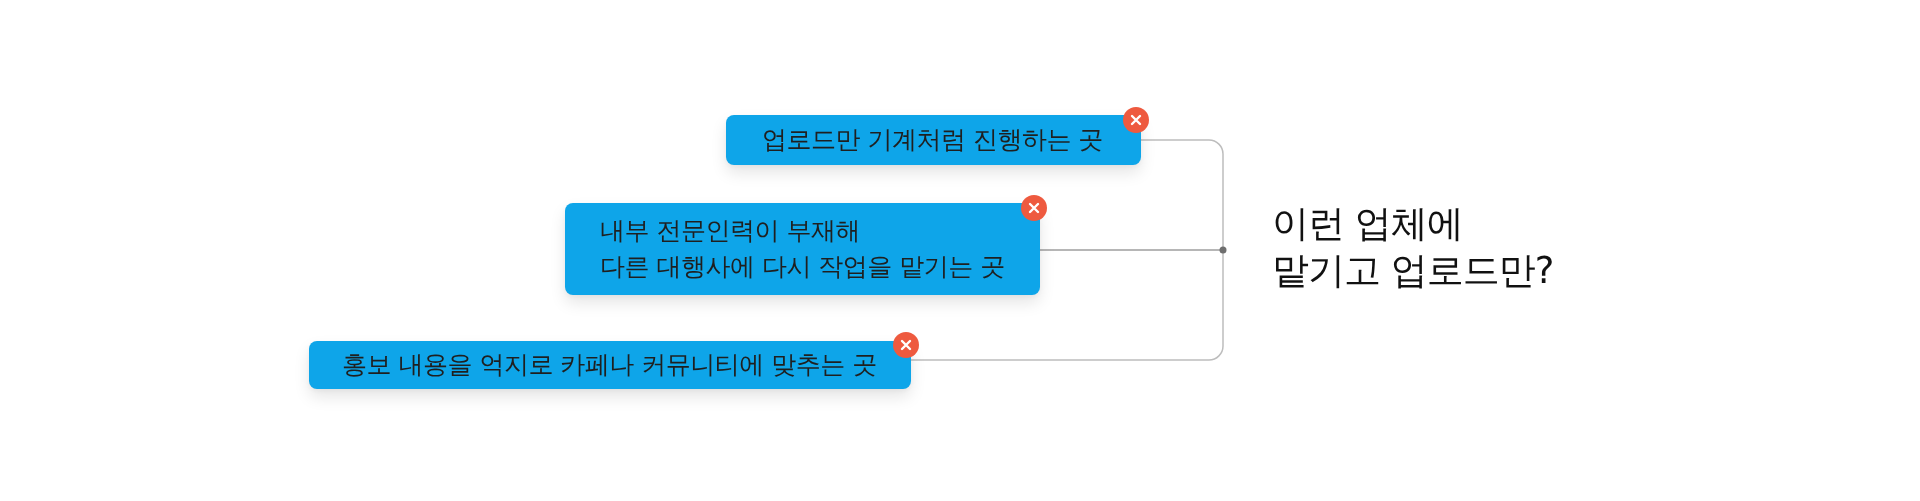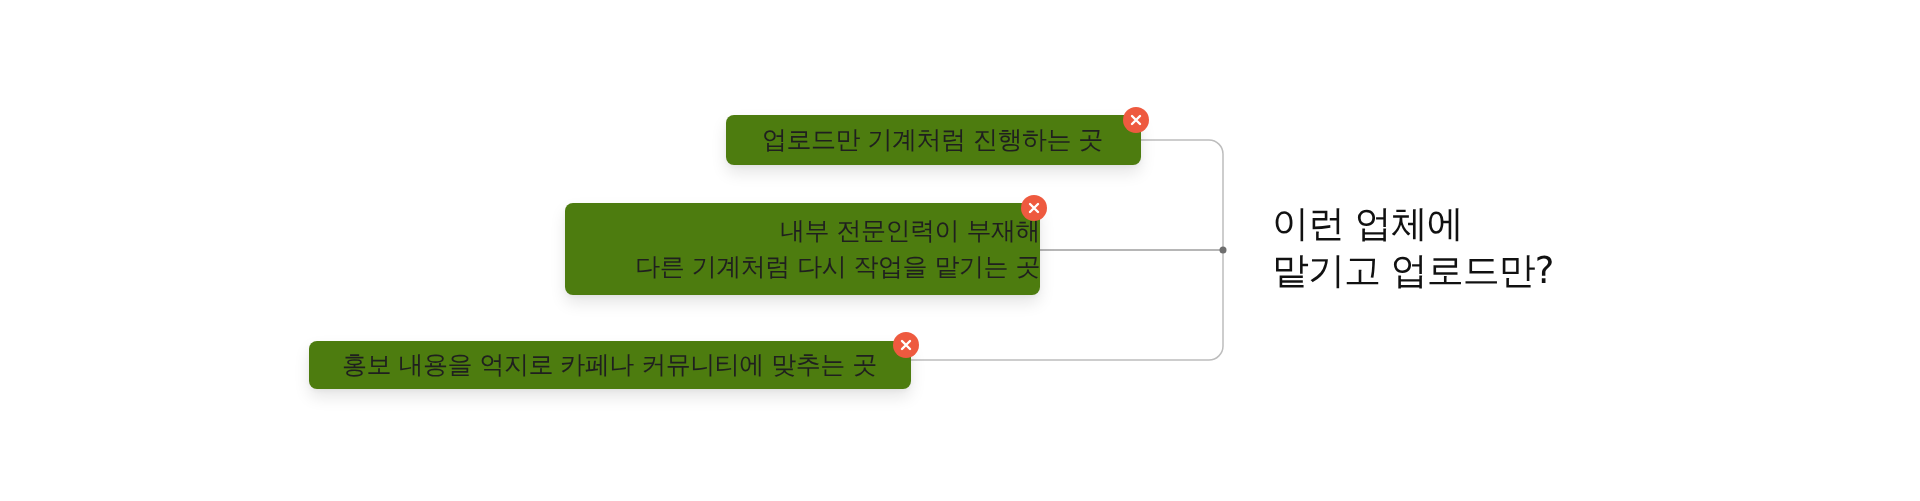--- a/index.html
+++ b/index.html
@@ -2,21 +2,21 @@
 <html><head>
   <meta charset="utf-8">
   <style>
     html, body { margin: 0; padding: 0; }
     body {
       width: 1920px; height: 501px; background: #ffffff;
       position: relative; overflow: hidden;
       font-family: "DejaVu Sans", "Liberation Sans", sans-serif;
     }
     .card {
-      position: absolute; background: #4d7c0f; border-radius: 8px;
+      position: absolute; background: #0ea5e9; border-radius: 8px;
       box-shadow: 0 8px 16px rgba(0,0,0,0.10), 0 2px 4px rgba(0,0,0,0.04);
       box-sizing: border-box; color: #1f1f1f;
       font-size: 25px; letter-spacing: -0.5px;
       display: flex; flex-direction: column; justify-content: center;
     }
     .card .line { white-space: nowrap; line-height: 36px; }
     .badge {
       position: absolute; width: 26px; height: 26px; border-radius: 50%;
       background: #ee5a3f; display: flex; align-items: center; justify-content: center;
     }
@@ -38,23 +38,23 @@
 
 <div class="card" style="left:726px; top:115px; width:415px; height:50px; padding-left:36px;">
   <div class="line">업로드만 기계처럼 진행하는 곳</div>
 </div>
 <div class="badge" style="left:1123px; top:107px;">
   <svg width="12" height="12" viewBox="0 0 12 12">
     <path d="M2 2 L10 10 M10 2 L2 10" stroke="#fff" stroke-width="2.4" stroke-linecap="round"></path>
   </svg>
 </div>
 
-<div class="card" style="left:565px; top:203px; width:475px; height:92px; padding-left:35px;align-items:flex-end;">
+<div class="card" style="left:565px; top:203px; width:475px; height:92px; padding-left:35px;">
   <div class="line">내부 전문인력이 부재해</div>
-  <div class="line">다른 기계처럼 다시 작업을 맡기는 곳</div>
+  <div class="line">다른 대행사에 다시 작업을 맡기는 곳</div>
 </div>
 <div class="badge" style="left:1021px; top:195px;">
   <svg width="12" height="12" viewBox="0 0 12 12">
     <path d="M2 2 L10 10 M10 2 L2 10" stroke="#fff" stroke-width="2.4" stroke-linecap="round"></path>
   </svg>
 </div>
 
 <div class="card" style="left:309px; top:341px; width:602px; height:48px; padding-left:33px;justify-content:center;">
   <div class="line">홍보 내용을 억지로 카페나 커뮤니티에 맞추는 곳</div>
 </div>

